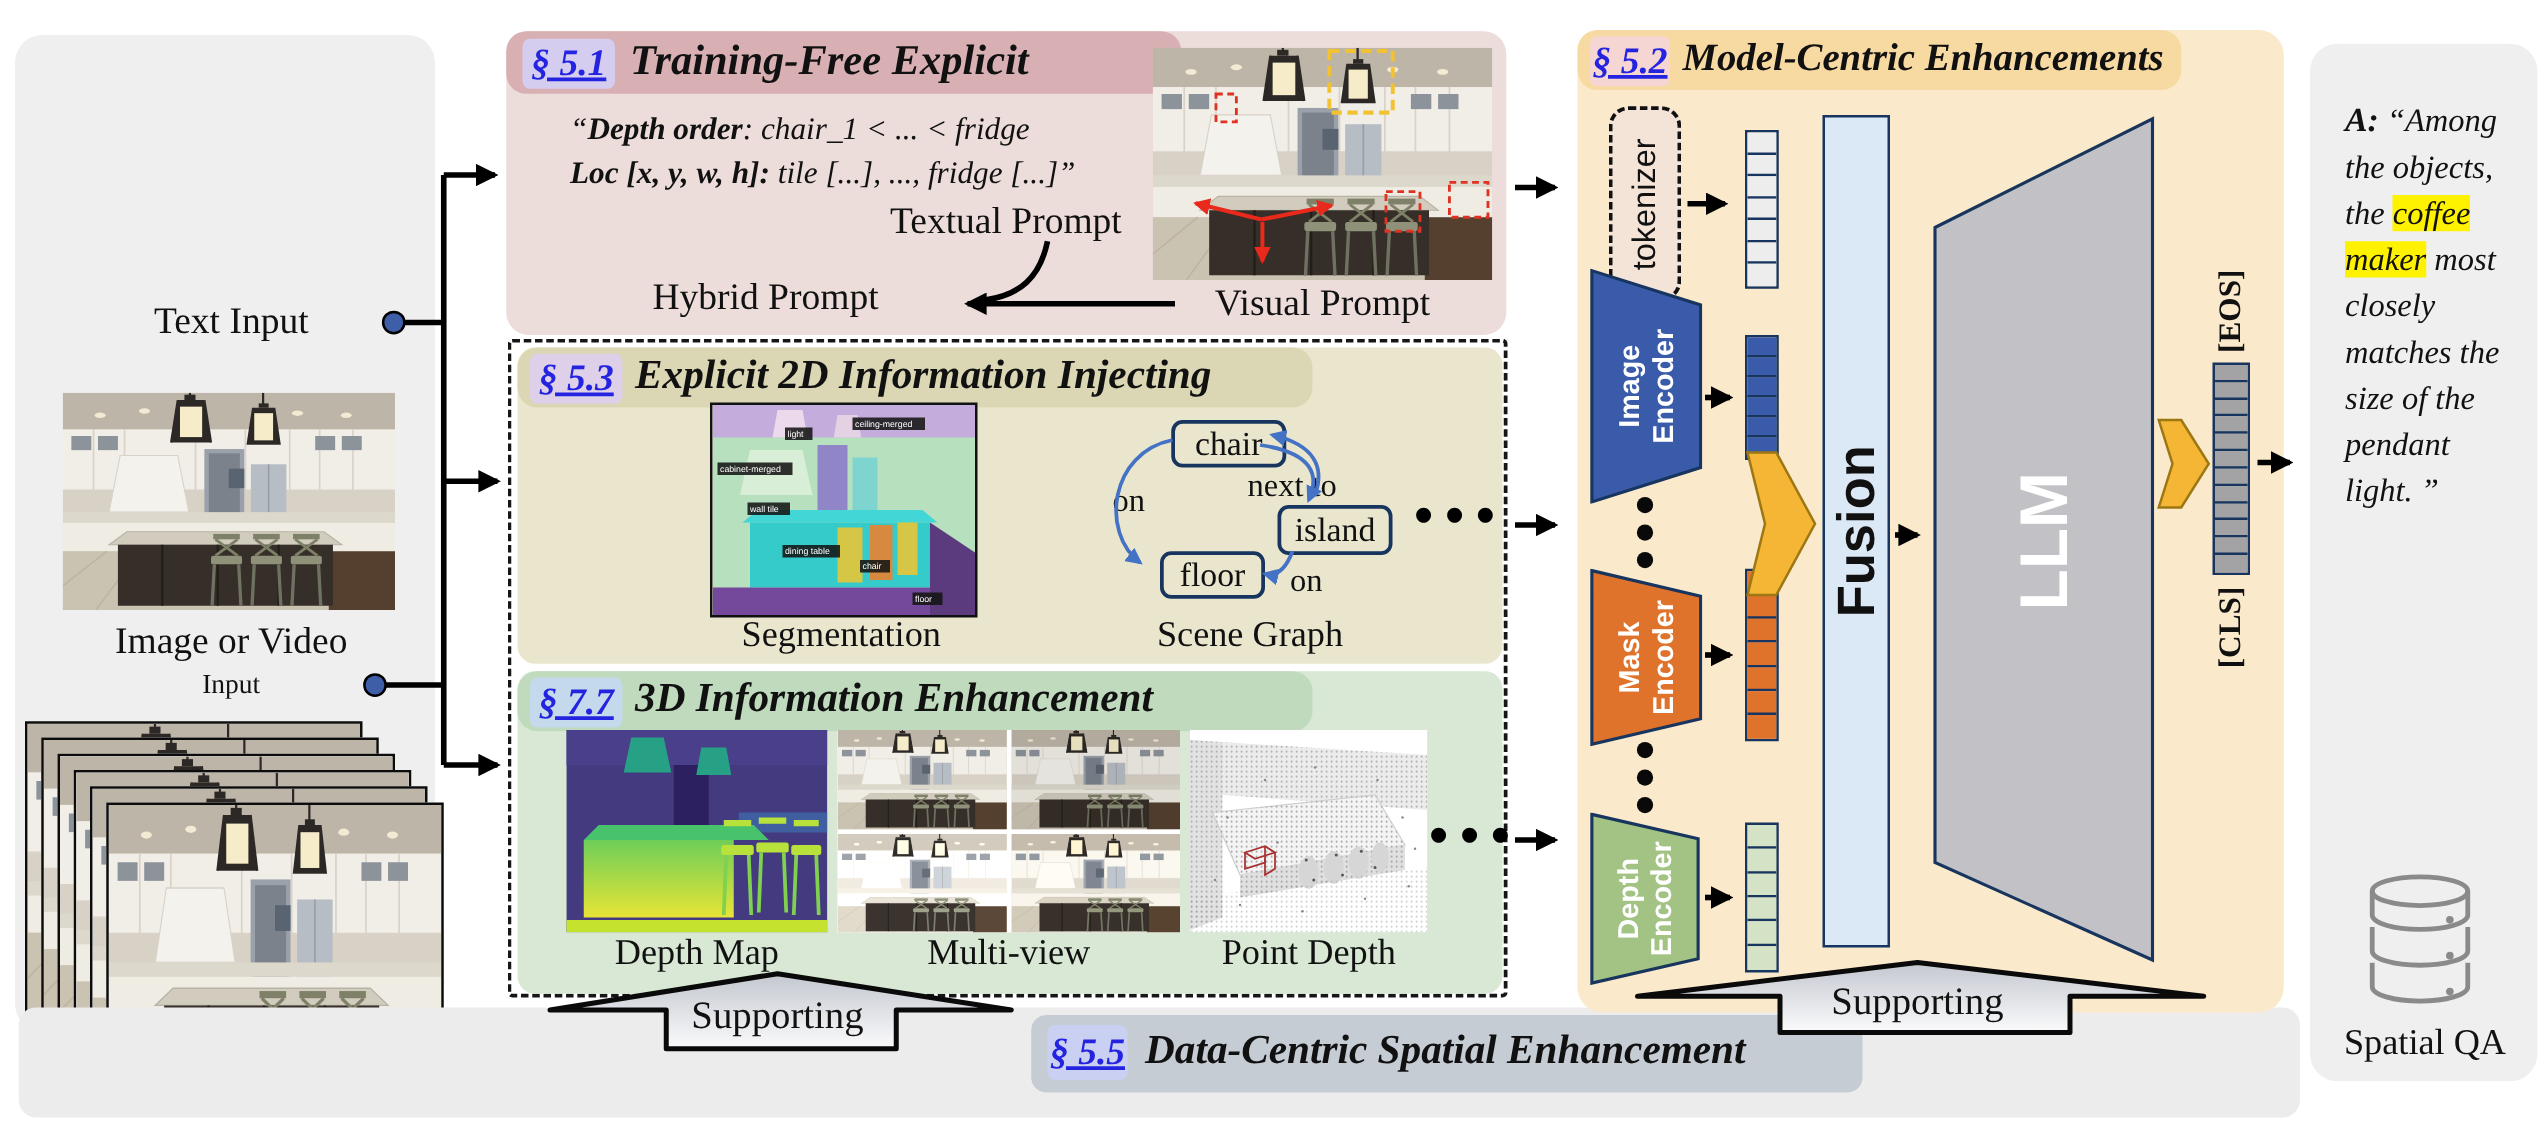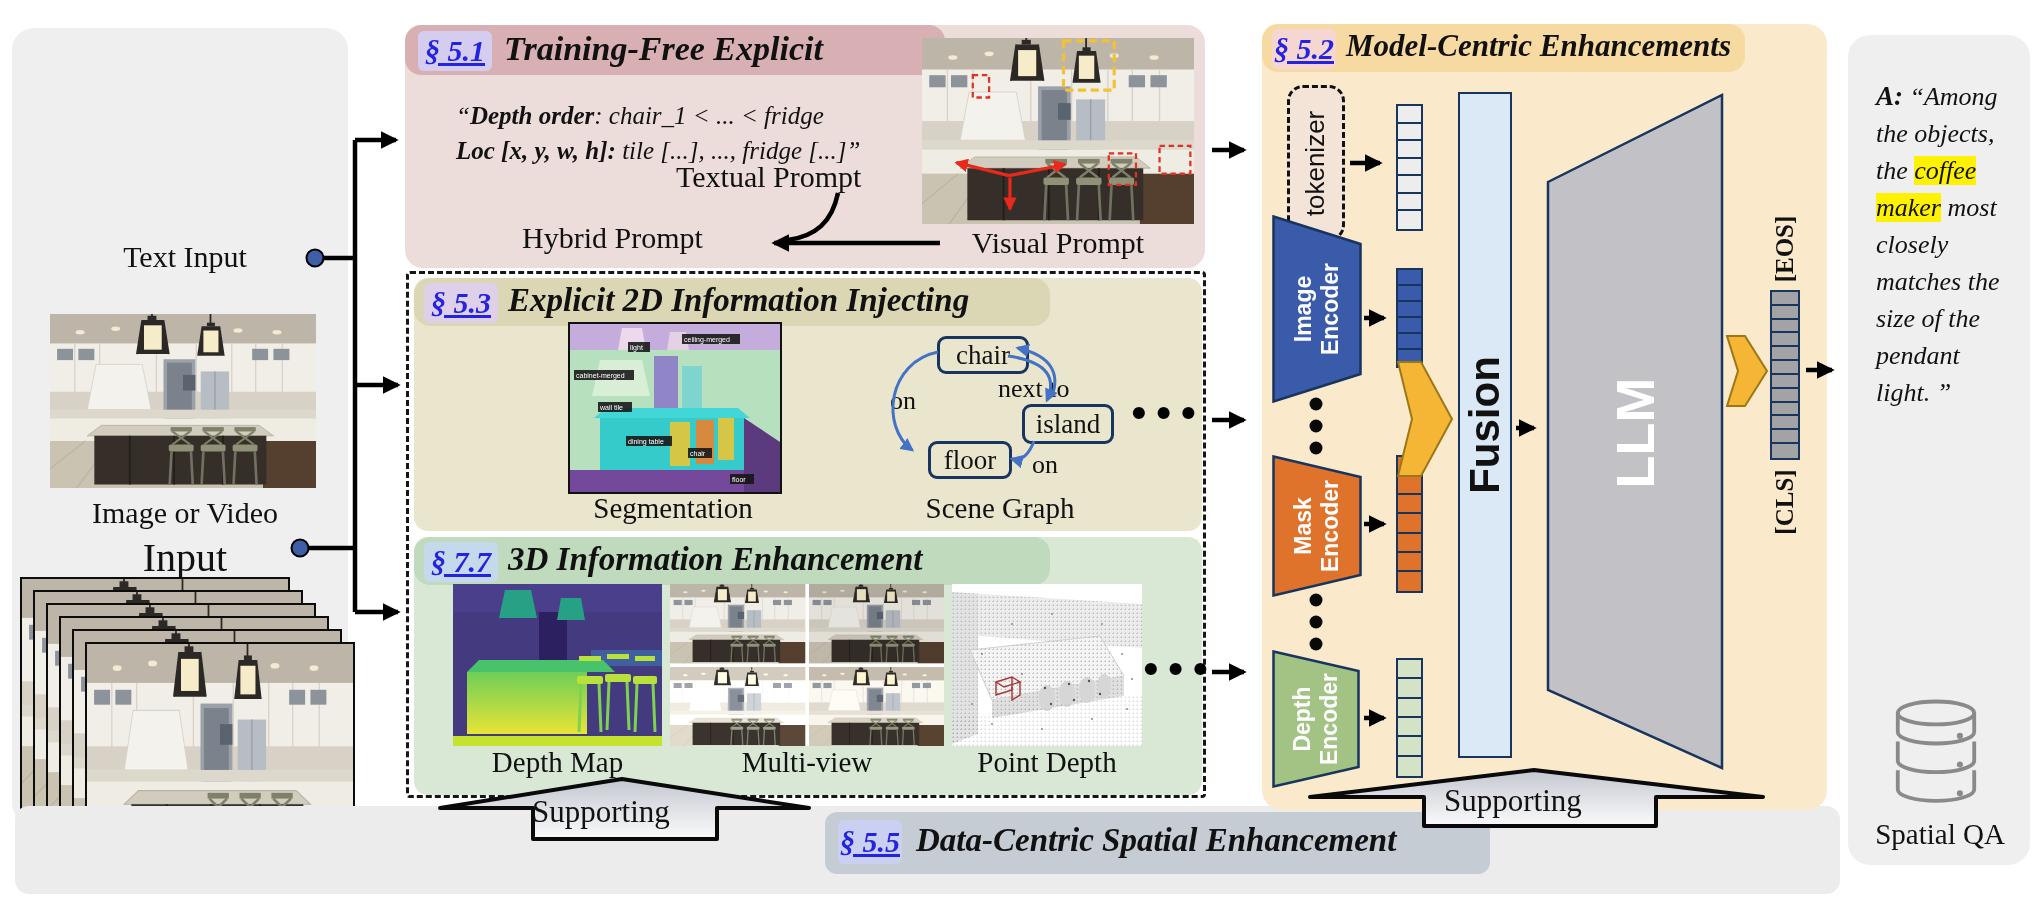--- a/index.html
+++ b/index.html
@@ -21,21 +21,21 @@
   .vtext span{display:block}
   .enc-label{font:700 23px "Liberation Sans",sans-serif;color:#fff}
   .node{position:absolute;border:3px solid #17355e;border-radius:9px;
         font:400 27px "Liberation Serif",serif;display:flex;align-items:center;justify-content:center}
   .elbl{position:absolute;font:400 26px "Liberation Serif",serif;white-space:nowrap}
   .dots{position:absolute;font:700 34px "DejaVu Sans",sans-serif;letter-spacing:3px;color:#000}
   .imgbox{position:absolute;overflow:hidden}
   .imgbox svg{display:block;width:100%;height:100%}
   .frame{position:absolute;border:2.5px solid #0c0c0c;background:#fff;box-sizing:border-box}
   mark{background:#fff200;color:#111}
-  .sup-label{position:absolute;font:400 31px "Liberation Serif",serif;z-index:7}
+  .sup-label{position:absolute;font:400 31px "Liberation Serif",serif;text-align:center;z-index:7}
 </style>
 </head>
 <body>
 
 <div id="stage">
 
   <svg width="0" height="0" style="position:absolute" aria-hidden="true">
     <defs>
       <symbol id="kit" viewBox="0 0 300 200" preserveAspectRatio="none">
         <rect x="0" y="0" width="300" height="200" fill="#d8d2c6"></rect>
@@ -129,21 +129,21 @@
 
   <div class="cap" style="left:90px;top:240px;width:190px;font-size:30px">Text Input</div>
 
   <div class="imgbox" style="left:50px;top:314px;width:266px;height:174px">
     <svg viewBox="0 0 300 200" preserveAspectRatio="none">
         <use href="#kit"></use>
       </svg>
   </div>
 
   <div class="cap" style="left:60px;top:496px;width:250px;font-size:30px">Image or Video</div>
-  <div class="cap" style="left:60px;top:534px;width:250px;font-size:40px">Input</div>
+  <div class="cap" style="left:60px;top:534px;width:250px;font-size:22px">Input</div>
 
   <div>
     <div class="frame imgbox" style="left:20px;top:577px;width:270px;height:233px">
         <svg viewBox="0 0 300 200" preserveAspectRatio="none">
           <use href="#kit"></use>
         </svg>
       </div>
     <div class="frame imgbox" style="left:33px;top:590px;width:270px;height:233px">
         <svg viewBox="0 0 300 200" preserveAspectRatio="none">
           <use href="#kit"></use>
@@ -174,26 +174,26 @@
   <div class="abs" style="left:15px;top:806px;width:1825px;height:88px;background:#ececec;border-radius:14px"></div>
   <div class="abs" style="left:825px;top:812px;width:665px;height:62px;background:#c6ccd4;border-radius:12px"></div>
   <div class="chip" style="left:838px;top:820px;width:64px;height:44px;background:#cad0f2">§ 5.5</div>
   <div class="title" style="left:916px;top:822px">Data-Centric Spatial Enhancement</div>
 
   <div class="panel" style="left:405px;top:25px;width:800px;height:243px;background:#ecdcda;border-radius:18px"></div>
   <div class="band" style="left:405px;top:25px;width:540px;height:50px;background:#d8afb2"></div>
   <div class="chip" style="left:418px;top:31px;width:74px;height:40px;background:#d5cdf0">§ 5.1</div>
   <div class="title" style="left:504px;top:30px;font-size:34px">Training-Free Explicit</div>
 
-  <div class="abs" style="left:456px;top:98px;font:italic 25px/35px 'Liberation Serif',serif;white-space:nowrap">
+  <div class="abs" style="left:456px;top:86px;font:italic 25px/35px 'Liberation Serif',serif;white-space:nowrap">
     <div><span>“</span><b>Depth order</b><span>: chair_1 &lt; ... &lt; fridge</span></div>
     <div><b>Loc [x, y, w, h]:</b><span> tile [...], ..., fridge [...]”</span></div>
   </div>
 
-  <div class="elbl" style="left:676px;top:160px;font-size:30px">Textual Prompt</div>
+  <div class="elbl" style="left:712px;top:160px;font-size:30px">Textual Prompt</div>
   <div class="elbl" style="left:522px;top:221px;font-size:30px">Hybrid Prompt</div>
 
   <div class="imgbox" style="left:922px;top:38px;width:272px;height:186px">
     <svg viewBox="0 0 300 200" preserveAspectRatio="none">
       <defs>
         <marker id="rh" viewBox="0 0 10 10" refX="8.5" refY="5" markerWidth="4.2" markerHeight="4.2" orient="auto">
           <path d="M0,0 L10,5 L0,10 z" fill="#e8291c"></path>
         </marker>
       </defs>
       <use href="#kit"></use>

